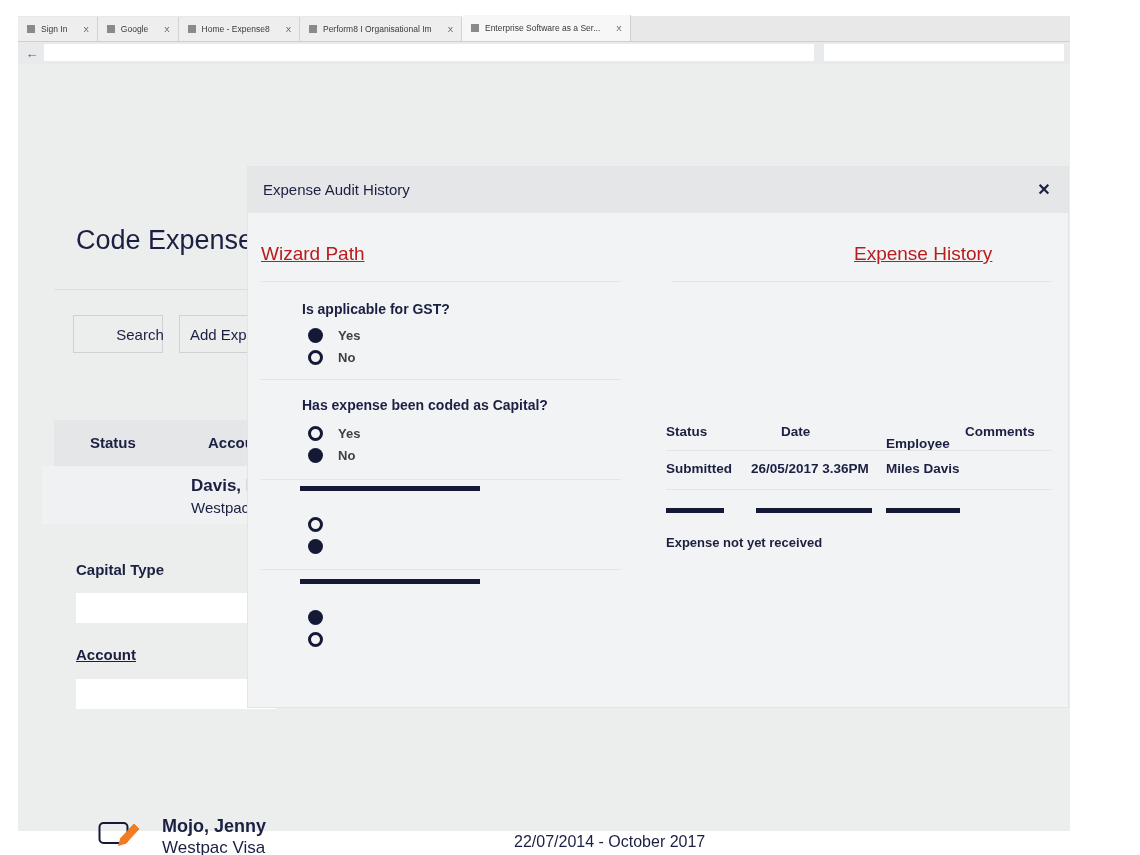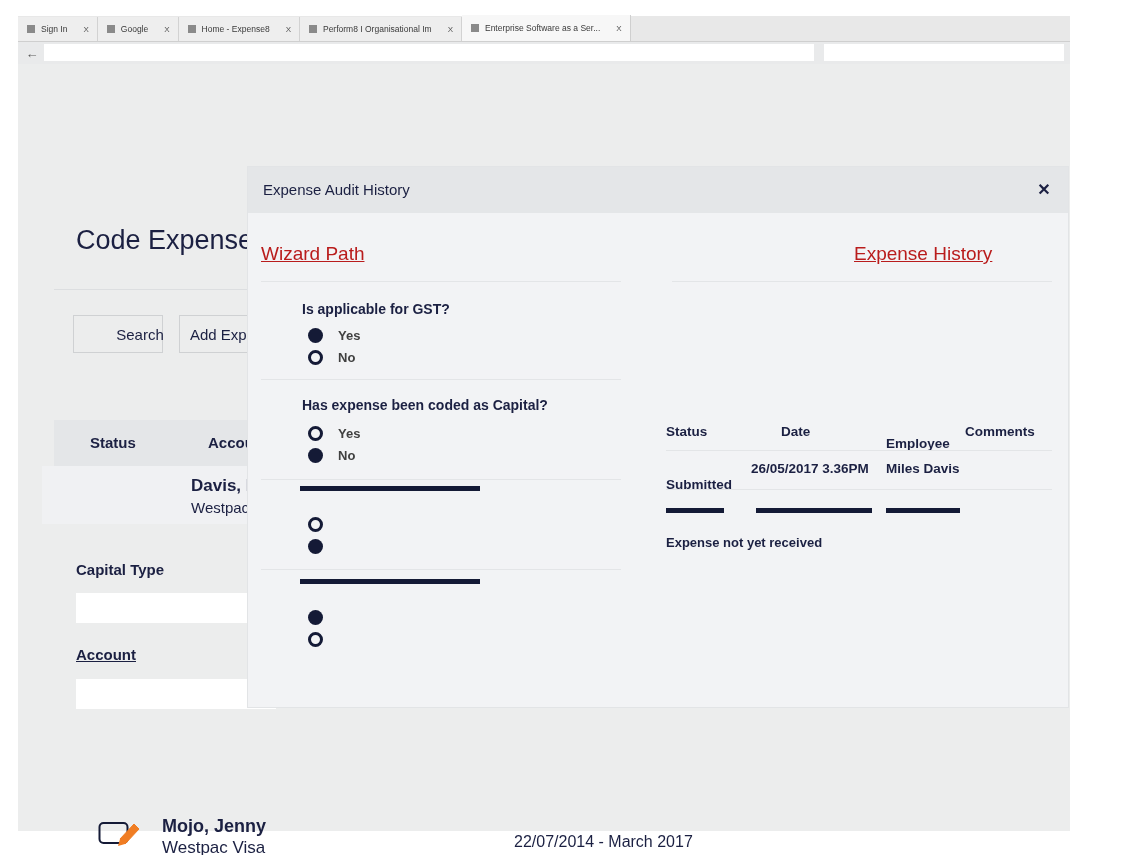--- a/index.html
+++ b/index.html
@@ -152,21 +152,21 @@
   .q-bar { position:absolute; left:52px; height:5px; background:#141a36; }
 
   
   .h-sep { position:absolute; left:14px; width:380px; height:1px; background:#e3e5e7; }
   .h-th { position:absolute; top:211px; font-size:13.5px; font-weight:bold; color:#1b2042; }
   #h-status { left:8px; }
   #h-date { left:83px;margin-left:40px; }
   #h-employee { left:228px;margin-top:12px; }
   #h-comments { left:307px; }
   .h-td { position:absolute; top:248px; font-size:13.5px; font-weight:bold; color:#1b2042; }
-  #d-status { left:8px;margin-top:16px; }
+  #d-status { left:8px; }
   #d-date { left:93px; }
   #d-employee { left:228px; }
   .h-bar { position:absolute; top:295px; height:5px; background:#141a36; }
   #hb1 { left:8px; width:58px; }
   #hb2 { left:98px; width:116px; }
   #hb3 { left:228px; width:74px; }
   .h-note { position:absolute; left:8px; top:322px; font-size:13px; font-weight:bold; color:#1b2042; }
 </style>
 </head>
 <body>
@@ -237,21 +237,21 @@
         <div class="edit-icon">
           <svg width="44" height="33" viewBox="0 0 44 33">
             <rect x="1.5" y="6" width="28" height="20" rx="4" fill="none" stroke="#141a36" stroke-width="2"></rect>
             <path d="M22 22 L36 7 L41 12 L27 27 Z" fill="#f07d23" stroke="#f07d23" stroke-width="1"></path>
             <path d="M22 22 L20 29 L27 27 Z" fill="#f07d23"></path>
           </svg>
         </div>
         <div class="card-name">Mojo, Jenny</div>
         <div class="card-sub">Westpac Visa</div>
 
-        <div class="date-range">22/07/2014 - March 2017</div>
+        <div class="date-range">22/07/2014 - October 2017</div>
 
       </div>
     </div>
   </div>
 
   <div class="modal">
 
     <div class="modal-header">
       <div class="modal-title">Expense Audit History</div>
       <div class="modal-close">✕</div>

